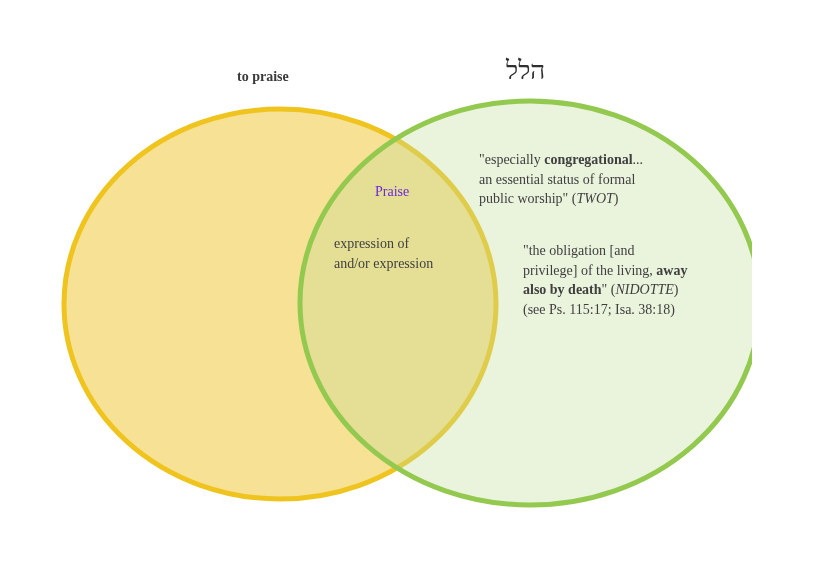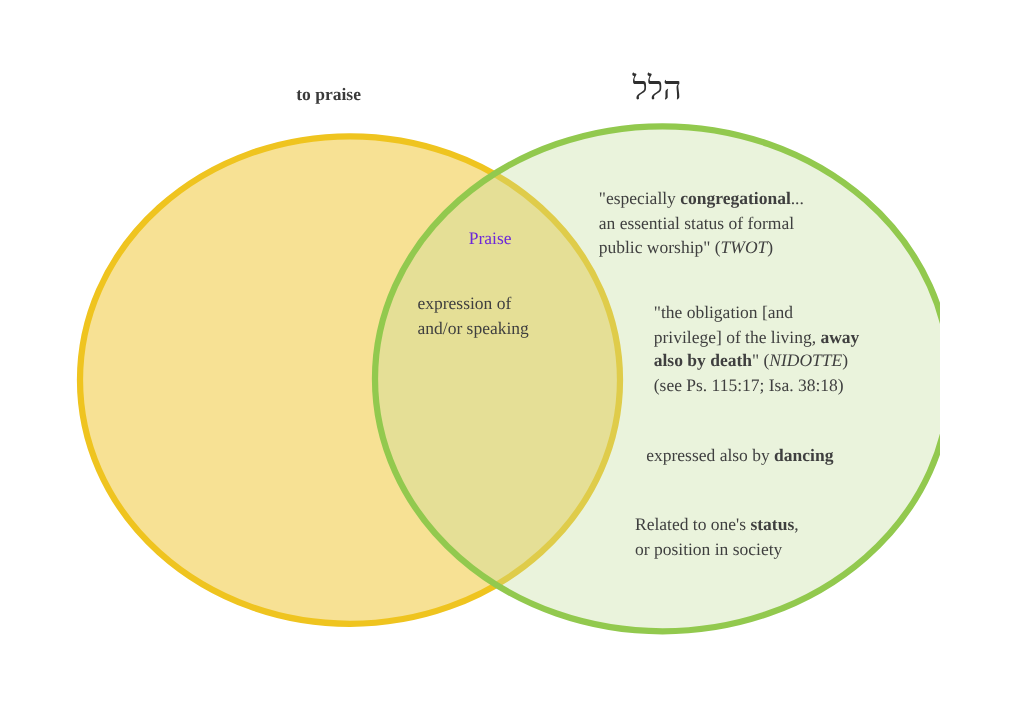--- a/index.html
+++ b/index.html
@@ -49,41 +49,34 @@
   </svg>
 
   <div class="title-left" style="left:237px;top:69px;">to praise</div>
 
   <div class="title-right" style="left:506px;top:56px;">הלל</div>
 
   <div class="praise-label" style="left:375px;top:184px;">Praise</div>
 
   <div class="tb" style="left:334px;top:234px;">
     <div>expression of</div>
-    <div>and/or speaking</div>
+    <div>and/or expression</div>
   </div>
 
   <div class="tb" style="left:334px;top:327px;">
   </div>
 
   <div class="tb" style="left:479px;top:150px;">
     <div><span>"especially </span><b>congregational</b><span>...</span></div>
     <div>an essential status of formal</div>
     <div><span>public worship" (</span><i>TWOT</i><span>)</span></div>
   </div>
 
   <div class="tb" style="left:523px;top:241px;">
     <div>"the obligation [and</div>
     <div><span>privilege] of the living, </span><b>away</b></div>
     <div><b>also by death</b><span>" (</span><i>NIDOTTE</i><span>)</span></div>
     <div>(see Ps. 115:17; Isa. 38:18)</div>
   </div>
 
-  <div class="tb" style="left:517px;top:356px;">
-    <div><span>expressed also by </span><b>dancing</b></div>
-  </div>
 
-  <div class="tb" style="left:508px;top:411px;">
-    <div><span>Related to one's </span><b>status</b><span>,</span></div>
-    <div>or position in society</div>
-  </div>
 
 </div>
 
 </body></html>

